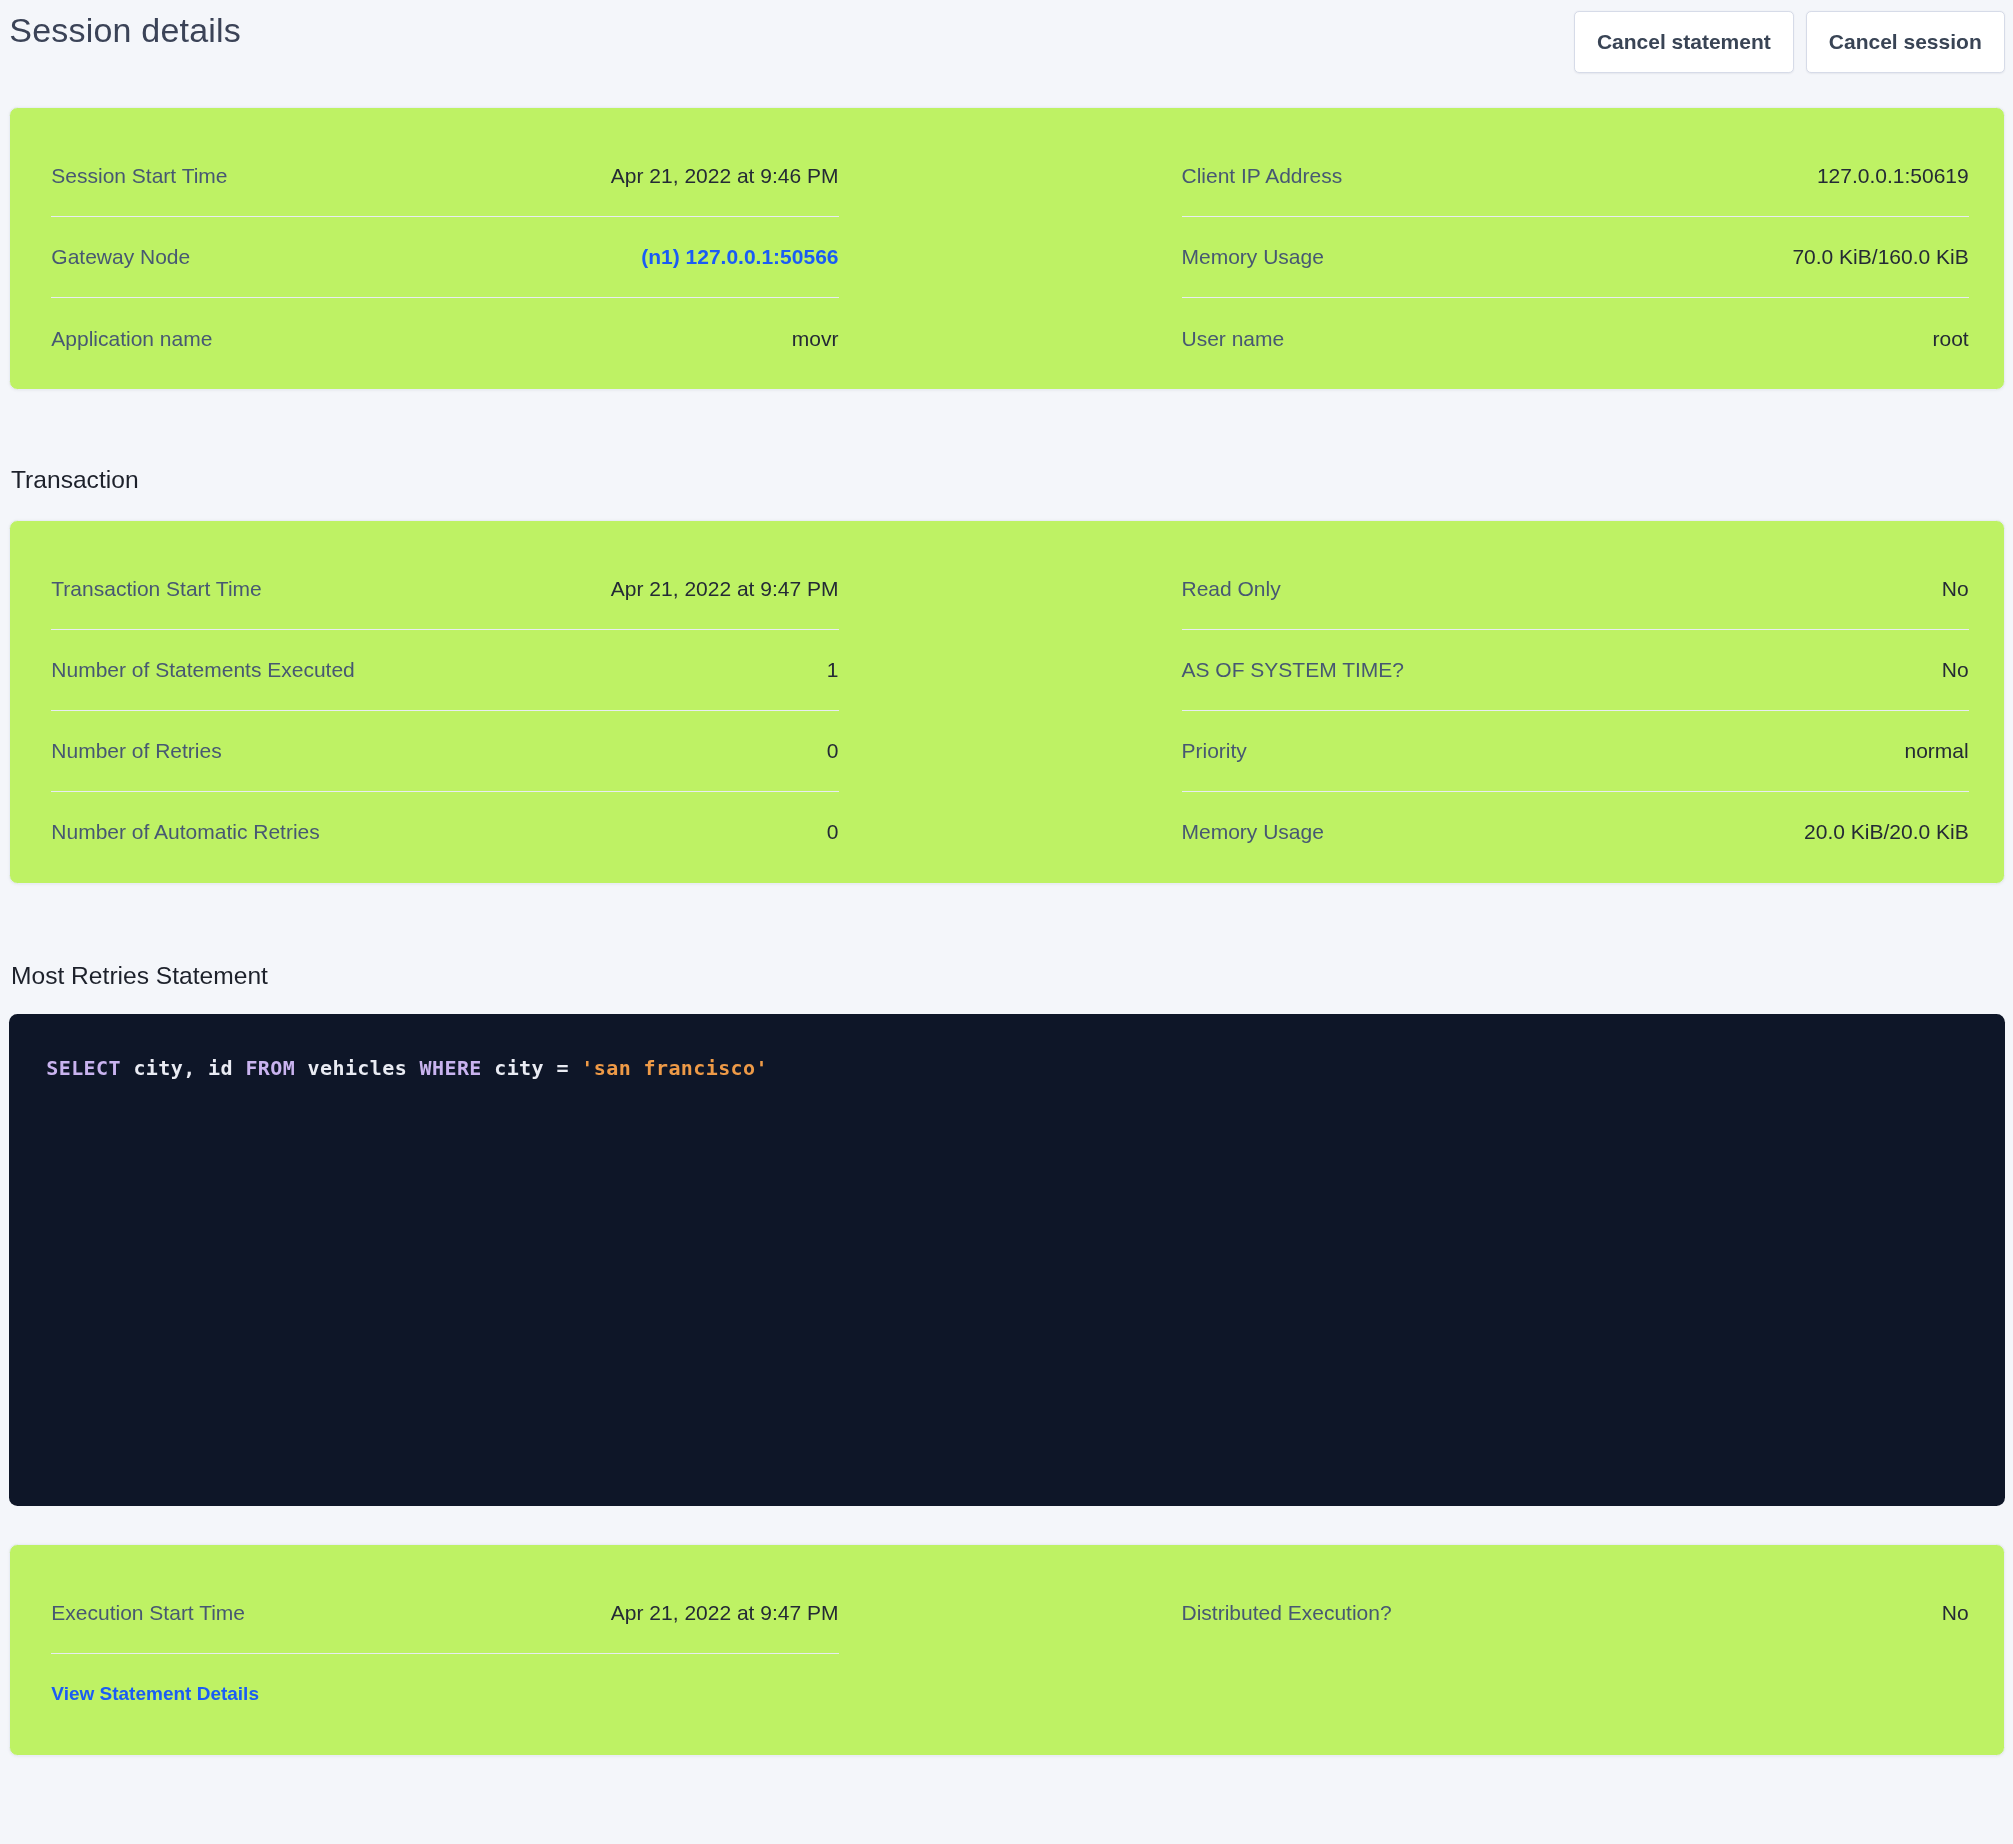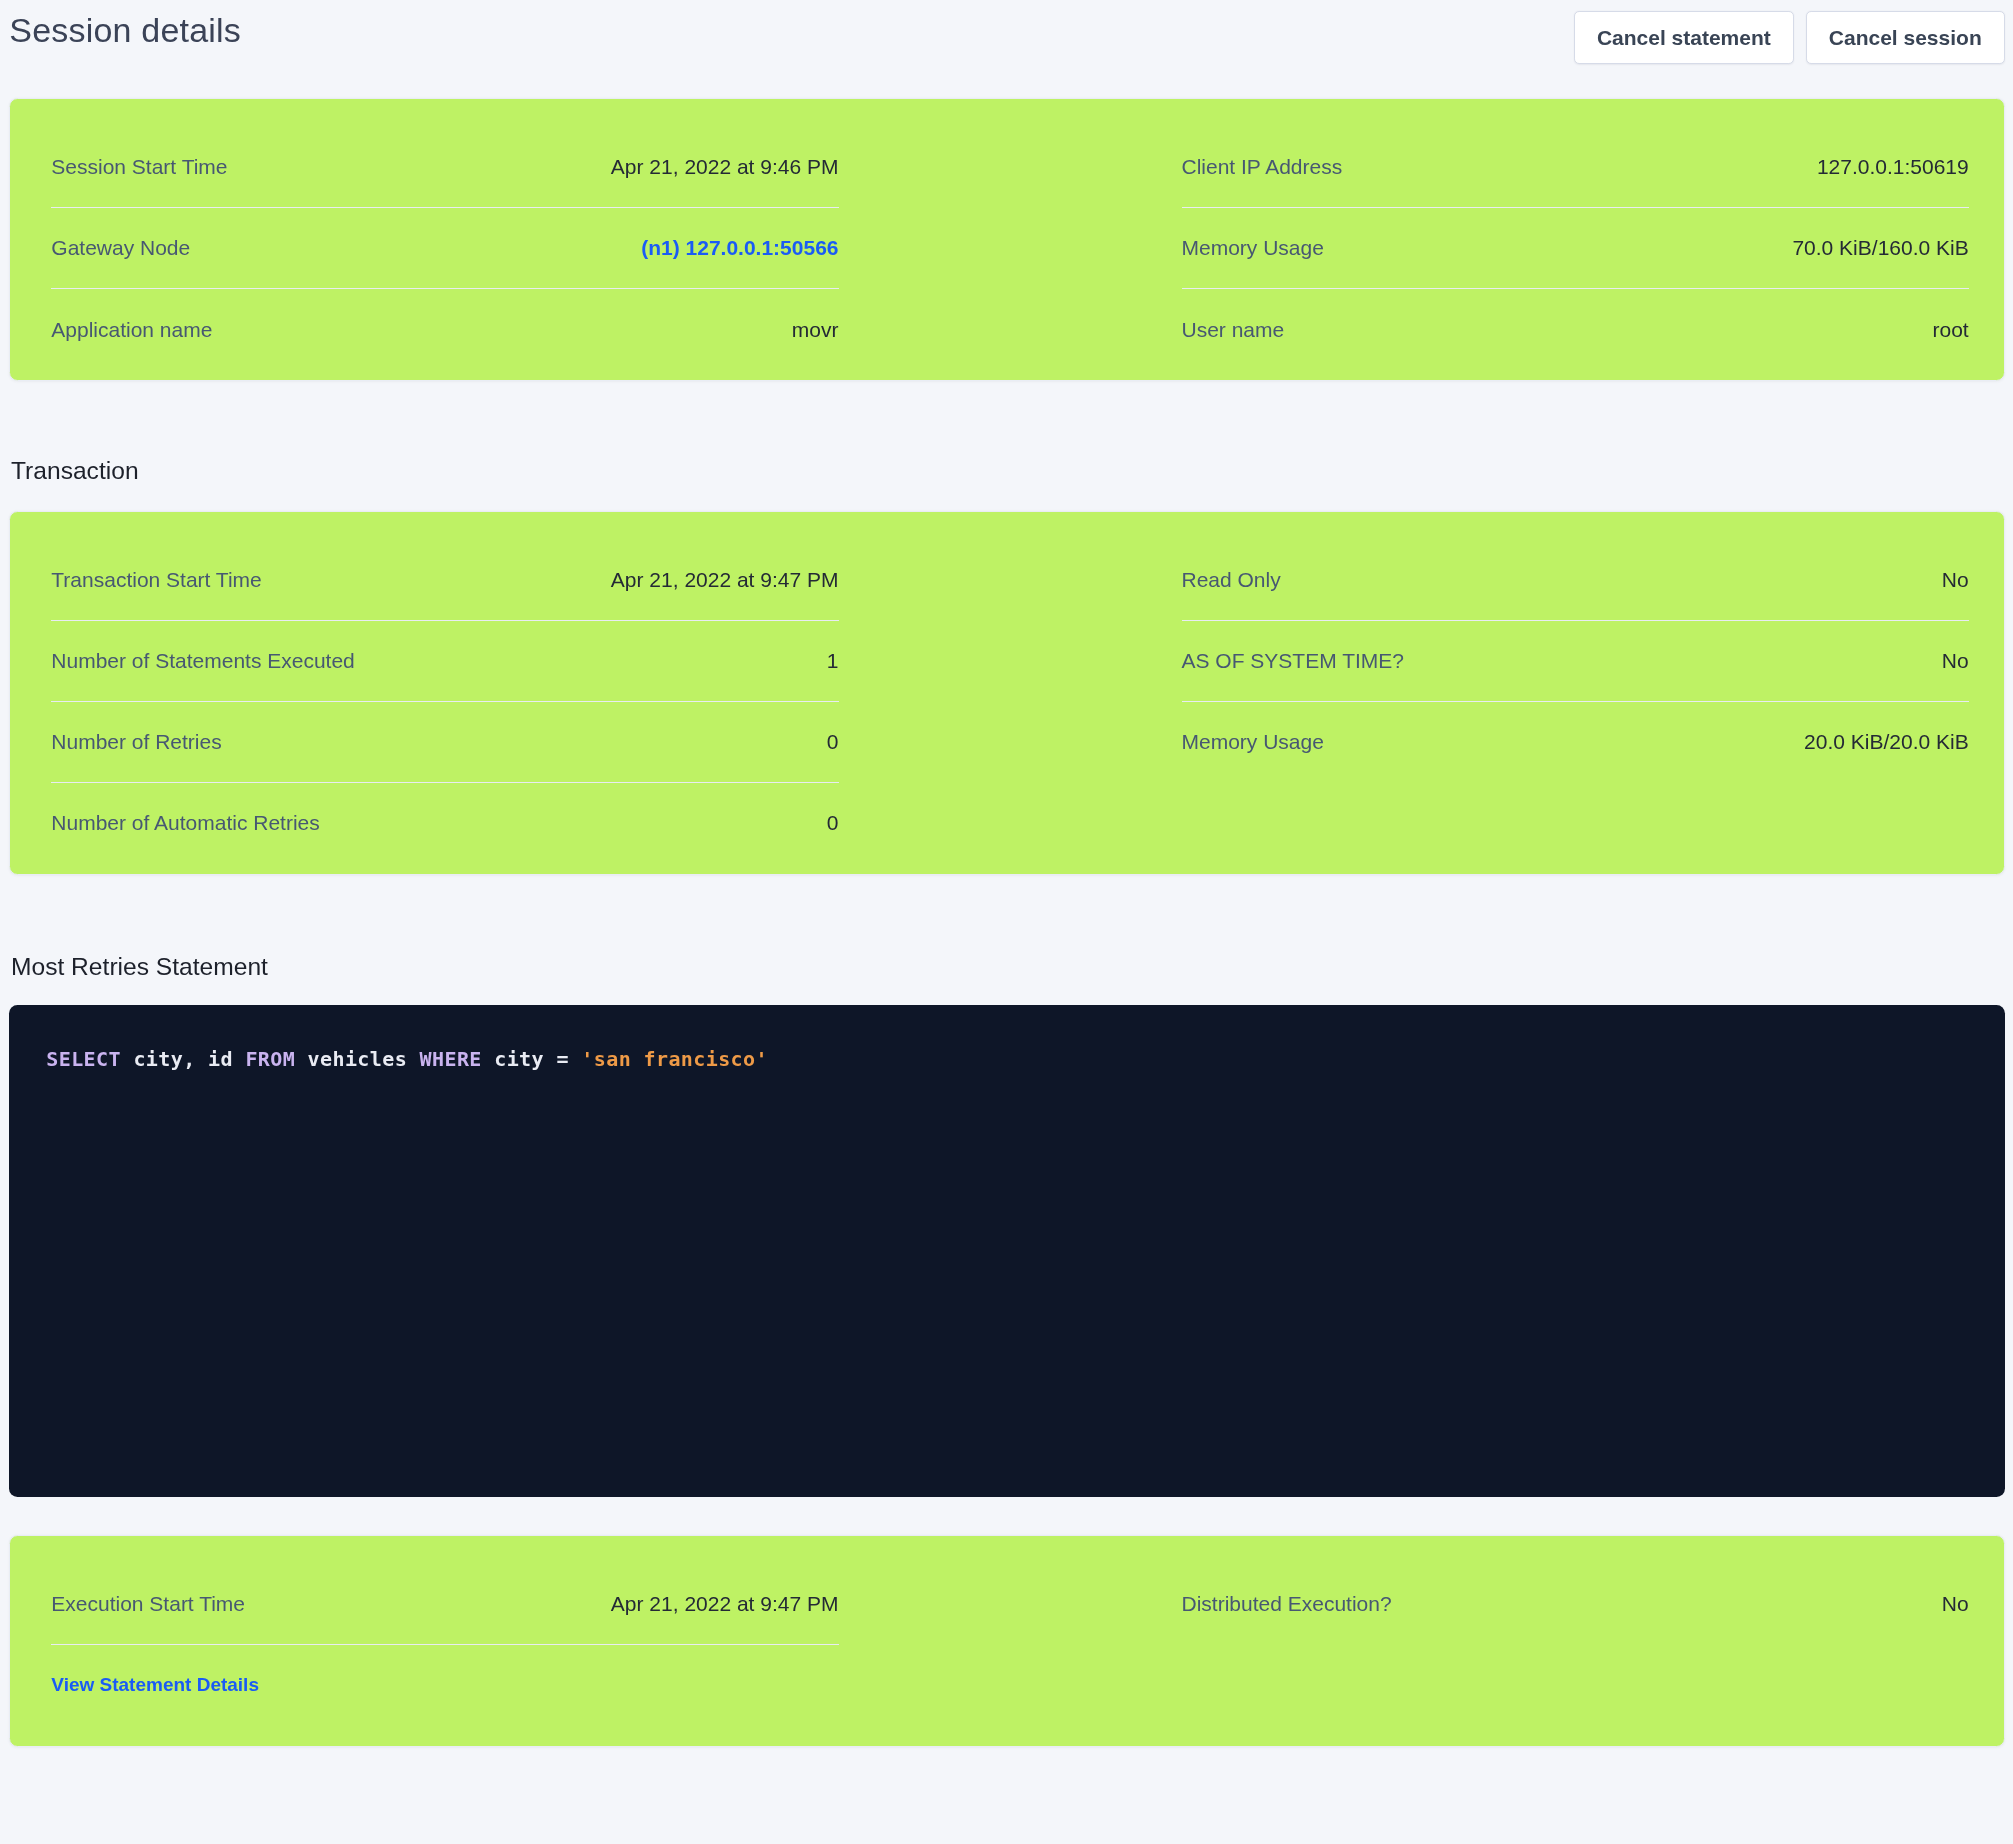--- a/index.html
+++ b/index.html
@@ -31,21 +31,21 @@
     padding-top: 11px;
   }
   .page-title {
     font-size: 34px;
     font-weight: 400;
     color: #3b4357;
     letter-spacing: 0.2px;
   }
   .header-actions { display: flex; gap: 12px; }
   .btn {
-    height: 53px;
+    height: 62px;
     padding: 0 22px;
     background: #ffffff;
     border: 0.8px solid #d6dbe8;
     border-radius: 5.1px;
     font-family: "Liberation Sans", sans-serif;
     font-size: 21px;
     font-weight: 700;
     color: #394455;
     cursor: pointer;
     box-shadow: 0 0.8px 1.7px rgba(60,66,87,0.08);
@@ -201,20 +201,24 @@
     <div class="kv-col">
         <div class="kv-row">
           <span class="kv-label">Read Only</span>
           <span class="kv-value">No</span>
         </div>
         <div class="kv-row">
           <span class="kv-label">AS OF SYSTEM TIME?</span>
           <span class="kv-value">No</span>
         </div>
         <div class="kv-row">
+          <span class="kv-label">Priority</span>
+          <span class="kv-value">normal</span>
+        </div>
+        <div class="kv-row">
           <span class="kv-label">Memory Usage</span>
           <span class="kv-value">20.0 KiB/20.0 KiB</span>
         </div>
       </div>
   </section>
 
   <h2 class="section-title stmt">Most Retries Statement</h2>
 
   <div class="code-box">
     <code class="sql"><span class="tok-keyword">SELECT</span><span class="tok-plain"> city, id </span><span class="tok-keyword">FROM</span><span class="tok-plain"> vehicles </span><span class="tok-keyword">WHERE</span><span class="tok-plain"> city = </span><span class="tok-string">'san francisco'</span></code>

